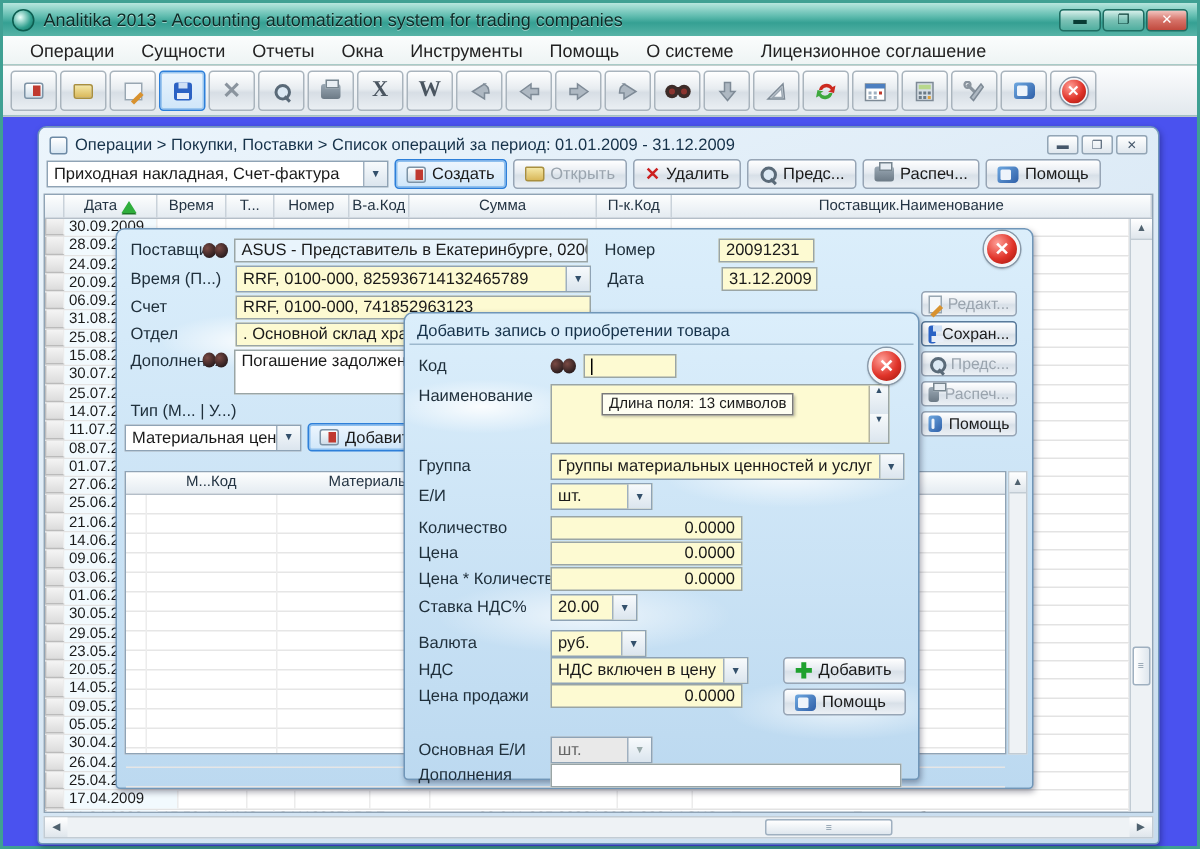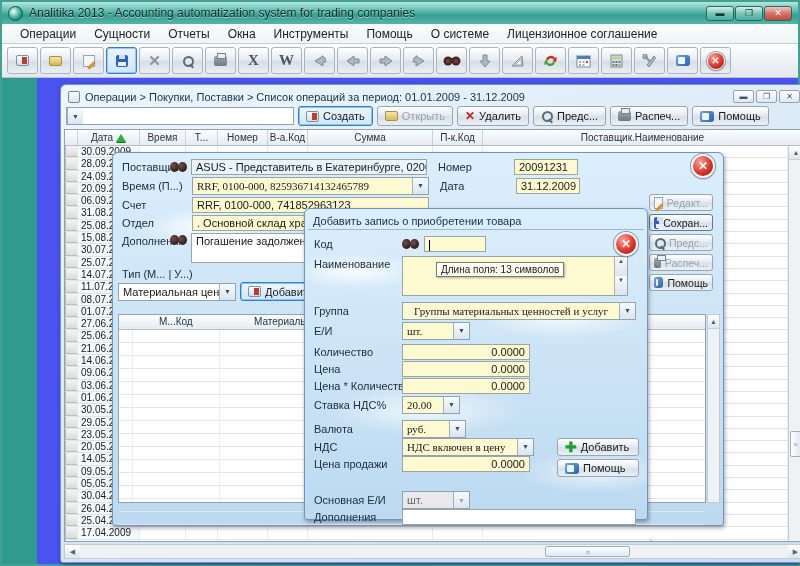--- a/index.html
+++ b/index.html
@@ -26,21 +26,21 @@
 
   .toolbar { height:34px; background:linear-gradient(#fcfdfe,#e2e8ed); border-bottom:1px solid #b9c2c9;
     display:flex; align-items:center; padding:0 5px; gap:2px; }
   .tbtn { width:31px; height:27px; border:1px solid #a9b4bd; border-radius:3px;
     background:linear-gradient(#ffffff,#e7ecf0 45%,#d7dee5 55%,#eaeff3);
     display:flex; align-items:center; justify-content:center; }
   .tbtn.active { border:1px solid #2d7fd9; box-shadow:0 0 0 1px #9cc7ef inset; background:linear-gradient(#eaf4fd,#cfe6f9); }
   .tbtn svg { display:block; }
   .tletter { font-family:"Liberation Serif",serif; font-weight:bold; font-size:15px; color:#4a5560; }
 
-  .mdi { position:relative; flex:1; background:#4a52ef;margin-left:35px; }
+  .mdi { position:relative; flex:1; background:#4a52ef; }
 
   
   .win { position:absolute; border:1px solid #7096b8; border-radius:6px 6px 3px 3px;
     background:linear-gradient(160deg,#ecf5fc,#c7dcee); box-shadow:1px 2px 4px rgba(0,0,30,.35); padding:3px; }
   .clouds { background-color:#cfe7f8; background-image:
     radial-gradient(ellipse 90px 26px at 15% 20%, rgba(255,255,255,.9), transparent 70%),
     radial-gradient(ellipse 120px 30px at 75% 35%, rgba(255,255,255,.75), transparent 70%),
     radial-gradient(ellipse 140px 36px at 35% 65%, rgba(255,255,255,.7), transparent 70%),
     radial-gradient(ellipse 110px 30px at 85% 85%, rgba(255,255,255,.65), transparent 70%),
     linear-gradient(180deg,#dbeefb,#bcd9f0); }
@@ -51,21 +51,21 @@
     font-size:8px; line-height:11px; text-align:center; color:#44566a; }
 
   
   .btn { display:inline-flex; align-items:center; gap:4px; height:20px; padding:0 7px;
     border:1px solid #97a5b5; border-radius:3px; font-size:11px; color:#1a1a1a;
     background:linear-gradient(#ffffff,#e6ebf1 45%,#d8e0e8 55%,#ebf0f5); white-space:nowrap; }
   .btn.focused { border:1px solid #2d7fd9; box-shadow:0 0 0 1px #8fc0ee inset; background:linear-gradient(#eef6fe,#cfe6f9); }
   .btn.default { border:1px solid #5a7a9a; }
   .btn.disabled { color:#9aa4ae; }
   .combo { display:flex; align-items:stretch; height:18px; border:1px solid #8fa3b5; background:#fff; }
-  .combo.yellow { background:#fdfad2;font-family:Liberation Serif, serif; }
+  .combo.yellow { background:#fdfad2; }
   .combo .ctext { flex:1; padding:2px 4px; font-size:11px; overflow:hidden; white-space:nowrap; }
   .combo .carrow { width:16px; border-left:1px solid #9fb0c0; background:linear-gradient(#f7fafc,#dbe5ee);
     display:flex; align-items:center; justify-content:center; font-size:7px; color:#33506b; }
   .field { height:16px; border:1px solid #9aa5a5; background:#fdfad2; padding:1px 4px; font-size:11px;
     overflow:hidden; white-space:nowrap; }
   .field.white { background:#ffffff; }
   .field.blue { background:#e9f4fc; }
   .field.num { text-align:right; }
   .lbl { font-size:11px; color:#20303c; white-space:nowrap; }
   .binoc { width:17px; height:11px; position:relative; display:inline-block; }
@@ -294,20 +294,21 @@
         <span class="mini-icon"></span>
         <span>Операции &gt; Покупки, Поставки &gt; Список операций за период: 01.01.2009 - 31.12.2009</span>
         <span class="small-winbtns">
           <span class="swb">▬</span>
           <span class="swb">❐</span>
           <span class="swb">✕</span>
         </span>
       </div>
       <div class="w1-toolbar">
         <div class="combo" style="width:228px">
+          <span class="ctext">Приходная накладная, Счет-фактура</span>
           <span class="carrow">▼</span>
         </div>
         <div class="btn focused">
             <span class="newdoc-ic"></span>
             <span>Создать</span>
           </div>
         <div class="btn disabled">
             <span class="folder-ic"></span>
             <span>Открыть</span>
           </div>
@@ -694,21 +695,21 @@
               <div style="width: 46px;"></div>
               <div style="width: 32px;"></div>
               <div style="width: 50px;"></div>
               <div style="width: 40px;"></div>
               <div class="c-sum" style="width: 125px;"></div>
               <div style="width: 50px;"></div>
               <div style="flex: 1 1 0%;"></div>
             </div>
             <div class="row">
               <div class="rowsel" style="width: 13px;"></div>
-              <div class="c-date" style="width: 62px;">17.04.2009</div>
+              <div class="c-date" style="width: 76px;">17.04.2009</div>
               <div style="width: 46px;"></div>
               <div style="width: 32px;"></div>
               <div style="width: 50px;"></div>
               <div style="width: 40px;"></div>
               <div class="c-sum" style="width: 125px;"></div>
               <div style="width: 50px;"></div>
               <div style="flex: 1 1 0%;"></div>
             </div>
             <div class="row">
               <div class="rowsel" style="width: 13px;"></div>

